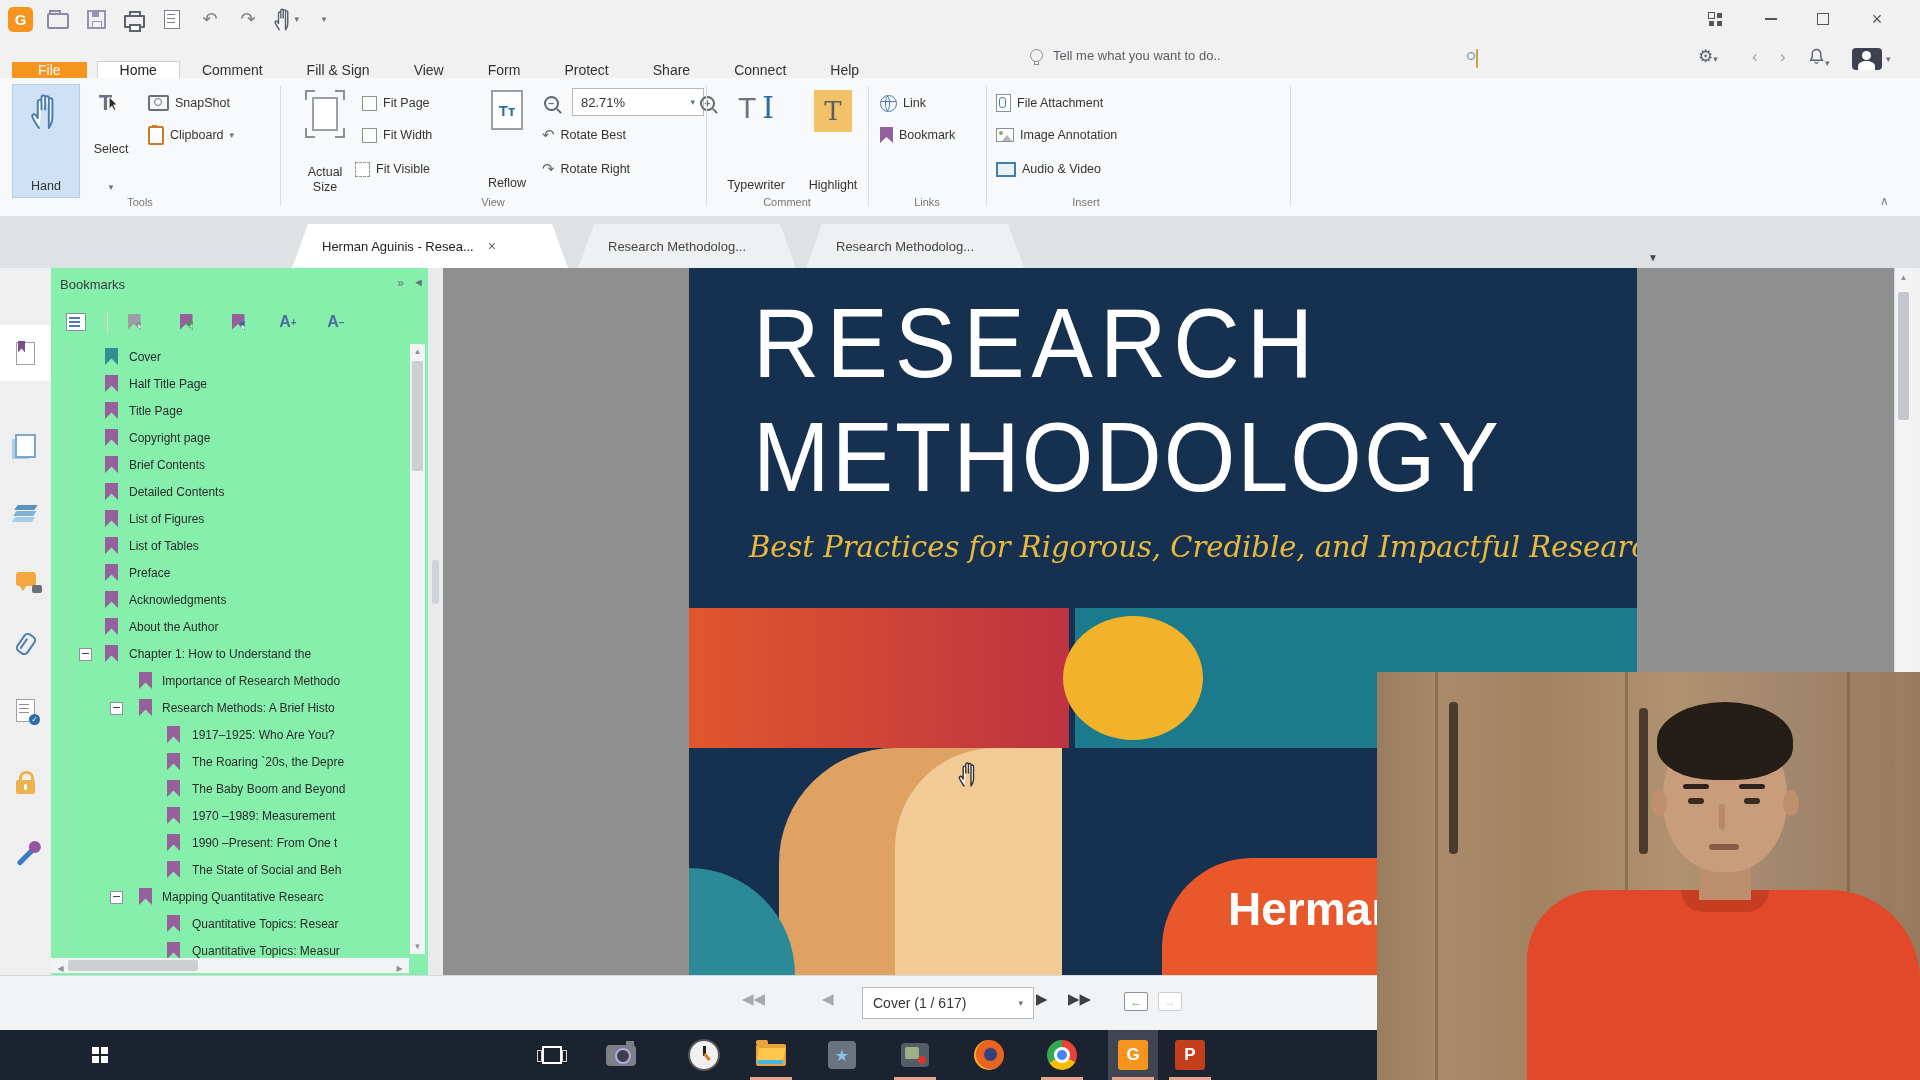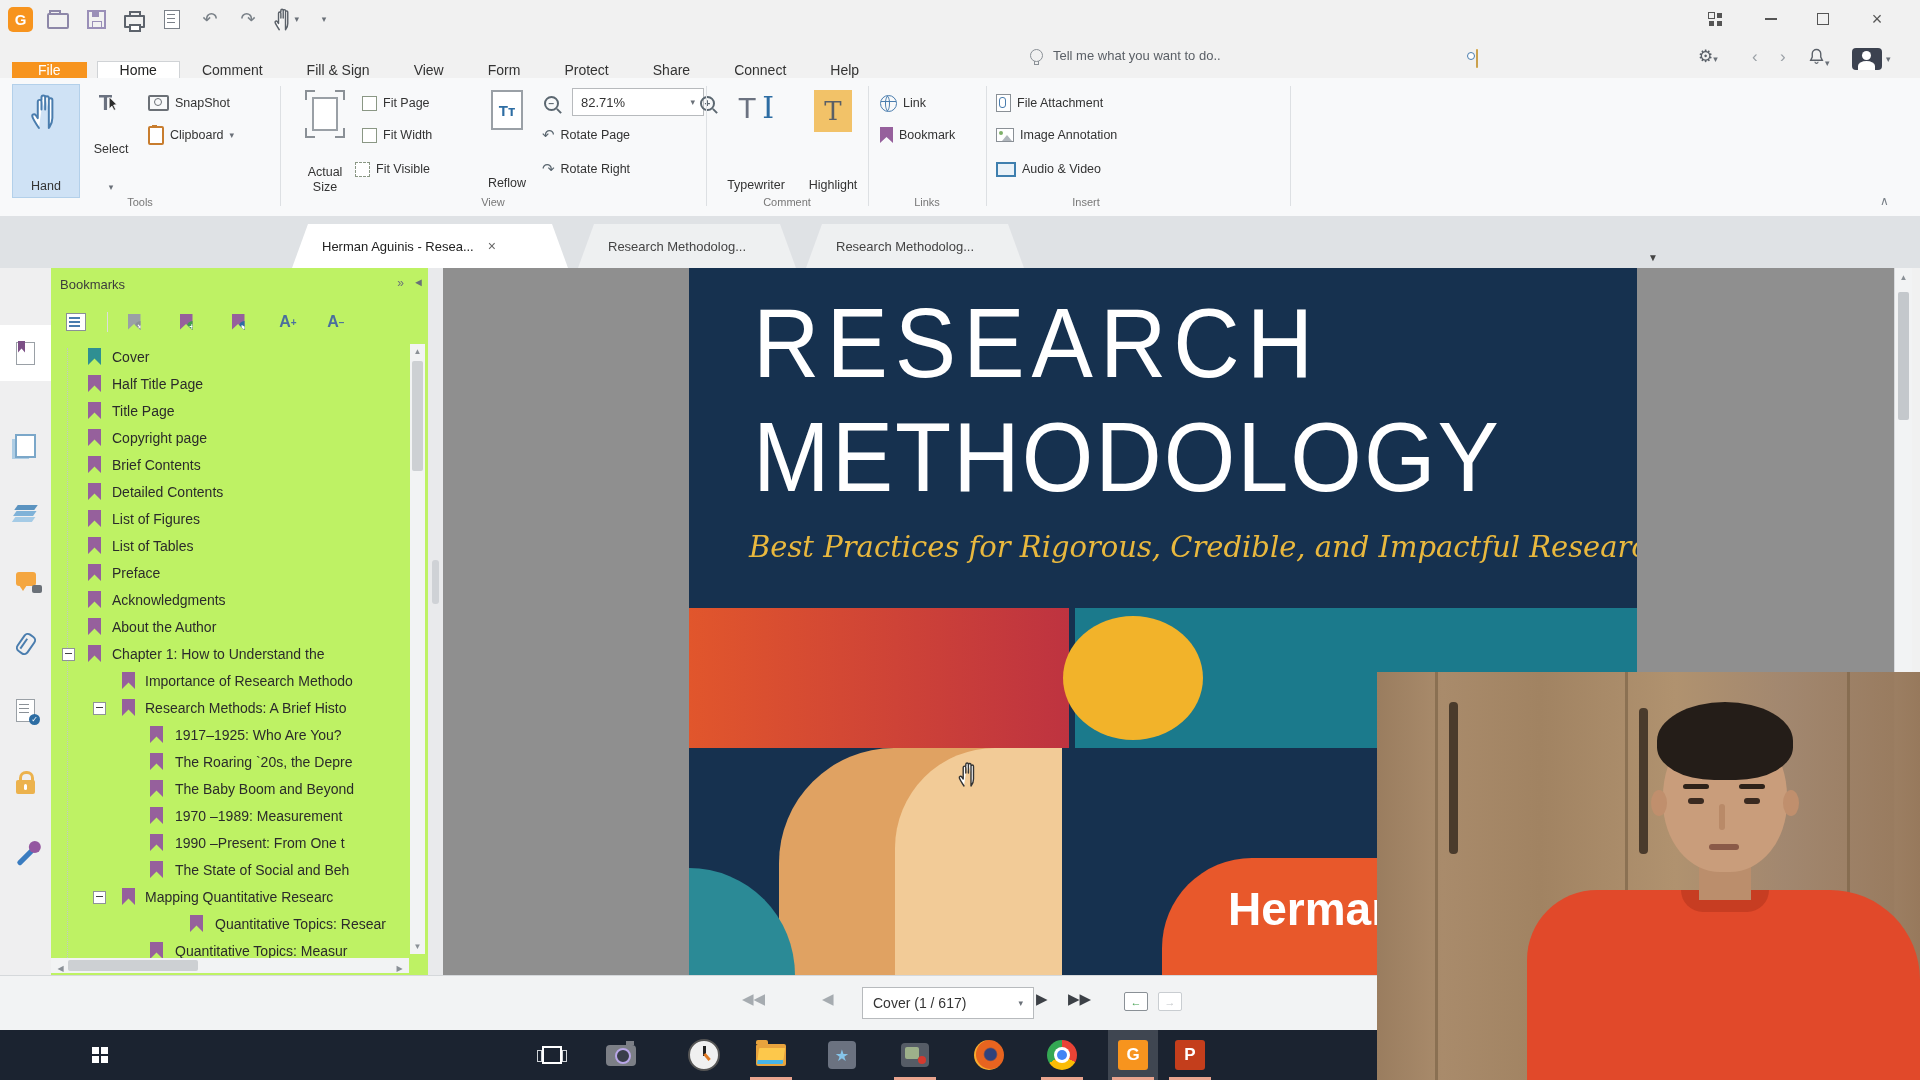--- a/index.html
+++ b/index.html
@@ -119,34 +119,34 @@
   .si-clip::after{content:"";position:absolute;left:2px;top:4px;width:2px;height:12px;background:#4a7dae;}
   .si-sig{width:17px;height:21px;border:1.5px solid #9aa0a6;background:#fff;position:relative;}
   .si-sig::before{content:"";position:absolute;left:2px;top:4px;width:10px;height:1.5px;background:#8a9096;box-shadow:0 4px 0 #8a9096,0 8px 0 #8a9096;}
   .si-sig::after{content:"✓";position:absolute;right:-6px;bottom:-4px;width:11px;height:11px;border-radius:50%;background:#2d6da3;color:#fff;font-size:8px;display:flex;align-items:center;justify-content:center;}
   .si-lock{width:19px;height:14px;background:#ecb24d;border-radius:2px;position:relative;margin-top:8px;}
   .si-lock::before{content:"";position:absolute;left:3px;top:-9px;width:9px;height:9px;border:3px solid #ecb24d;border-bottom:none;border-radius:7px 7px 0 0;}
   .si-lock::after{content:"";position:absolute;left:8px;top:4px;width:3px;height:6px;background:#fff;border-radius:2px;}
   .si-pen{width:22px;height:5px;background:#3a7cc0;transform:rotate(-45deg);border-radius:2px;position:relative;}
   .si-pen::after{content:"";position:absolute;right:-8px;top:-4px;width:12px;height:12px;border-radius:50%;background:#9457a0;transform:rotate(45deg);}
   
-  #bmpanel{left:51px;top:268px;width:377px;height:707px;background:#bef264;border-right:4px solid #c2410c;overflow:hidden;}
+  #bmpanel{left:51px;top:268px;width:377px;height:707px;background:#86efac;border-right:4px solid #c2410c;overflow:hidden;}
   #bm-title{position:absolute;left:9px;top:9px;font-size:13px;color:#3c3c3c;}
   #bm-collapse{position:absolute;right:24px;top:8px;font-size:12px;color:#6a7078;}
   #bm-hide{position:absolute;right:4px;top:8px;font-size:11px;color:#6a7078;}
   .bmt{position:absolute;top:42px;width:26px;height:24px;display:flex;align-items:center;justify-content:center;}
   .ic-list{width:18px;height:16px;border:1.5px solid #8a9096;position:relative;background:#fff;}
   .ic-list::before{content:"";position:absolute;left:2px;top:3px;width:11px;height:1.5px;background:#4a7dae;box-shadow:0 4px 0 #4a7dae,0 8px 0 #4a7dae;}
   .bmsep{position:absolute;left:56px;top:44px;width:1px;height:20px;background:#ddd;}
   .flag-g{background:#9aa0a6;} 
   .badge{position:absolute;right:-5px;bottom:-2px;width:11px;height:11px;border-radius:50%;color:#fff;font-size:9px;
     display:flex;align-items:center;justify-content:center;font-weight:bold;}
   .b-red{background:#8a9096;} .b-grn{background:#3f9e4d;} .b-blu{background:#2d6da3;}
   .fontA{font-size:16px;font-weight:bold;color:#4a6f9e;} .fontA sup{font-size:10px;}
-  .bm-row{position:absolute;left:0;width:355px;height:27px;display:flex;align-items:center;white-space:nowrap;overflow:hidden;font-size:14px;color:#2b2b2b;}
+  .bm-row{position:absolute;left:17px;width:355px;height:27px;display:flex;align-items:center;white-space:nowrap;overflow:hidden;font-size:12px;color:#2b2b2b;}
   .bm-flag{position:absolute;width:13px;height:17px;clip-path:polygon(0 0,100% 0,100% 100%,50% 62%,0 100%);}
   .bm-label{position:absolute;}
   .expander{position:absolute;width:11px;height:11px;border:1px solid #8f9398;background:#fff;}
   .expander::after{content:"";position:absolute;left:2px;right:2px;top:4px;height:1px;background:#444;}
   #bm-treeline{position:absolute;left:16px;top:80px;height:612px;border-left:1px dotted #c3c6c9;}
   #bm-vscroll{position:absolute;right:3px;top:76px;width:15px;height:610px;background:#f2f3f4;}
   .sb-arrow{position:absolute;left:0;width:15px;height:15px;display:flex;align-items:center;justify-content:center;font-size:8px;color:#8a9096;}
   #bm-vthumb{position:absolute;left:2px;top:17px;width:11px;height:110px;background:#cdd0d3;border-radius:2px;}
   #bm-hscroll{position:absolute;left:0;bottom:2px;width:358px;height:15px;background:#f2f3f4;}
   #bm-hthumb{position:absolute;left:17px;top:2px;width:130px;height:11px;background:#cdd0d3;border-radius:2px;}
@@ -387,21 +387,21 @@
       <span>82.71%</span>
       <span class="caret">▾</span>
     </div>
     <div class="rbtn" style="left:700px;top:14px;">
       <span class="mag">
           <i>+</i>
         </span>
     </div>
     <div class="rbtn" style="left:542px;top:46px;">
       <span class="ic-rot">↶</span>
-      <span>Rotate Page</span>
+      <span>Rotate Best</span>
     </div>
     <div class="rbtn" style="left:542px;top:80px;">
       <span class="ic-rot">↷</span>
       <span>Rotate Right</span>
     </div>
     <div class="rglabel" style="left:280px;width:426px;">View</div>
     <div class="rgdiv" style="left:706px;"></div>
 
     <div class="rbtn-big" style="left:714px;top:6px;width:80px;height:102px;">
       <span style="display:flex;gap:6px;align-items:center;">
@@ -594,21 +594,21 @@
         </div>
         <div class="bm-row" style="top: 588px;">
           <div class="bm-flag" style="left: 99px; top: 5px; background: rgb(150, 96, 156);"></div>
           <div class="bm-label" style="left: 124px;">The State of Social and Beh</div>
         </div>
         <div class="bm-row" style="top: 615px;">
           <div class="expander" style="left: 42px; top: 8px;"></div>
           <div class="bm-flag" style="left: 71px; top: 5px; background: rgb(150, 96, 156);"></div>
           <div class="bm-label" style="left: 94px;">Mapping Quantitative Researc</div>
         </div>
-        <div class="bm-row" style="top: 642px; margin-left: 40px;">
+        <div class="bm-row" style="top: 642px;">
           <div class="bm-flag" style="left: 99px; top: 5px; background: rgb(150, 96, 156);"></div>
           <div class="bm-label" style="left: 124px;">Quantitative Topics: Resear</div>
         </div>
         <div class="bm-row" style="top: 669px;">
           <div class="bm-flag" style="left: 99px; top: 5px; background: rgb(150, 96, 156);"></div>
           <div class="bm-label" style="left: 124px;">Quantitative Topics: Measur</div>
         </div>
       </div>
     <div id="bm-vscroll">
       <span class="sb-arrow" style="top:0;">▲</span>

